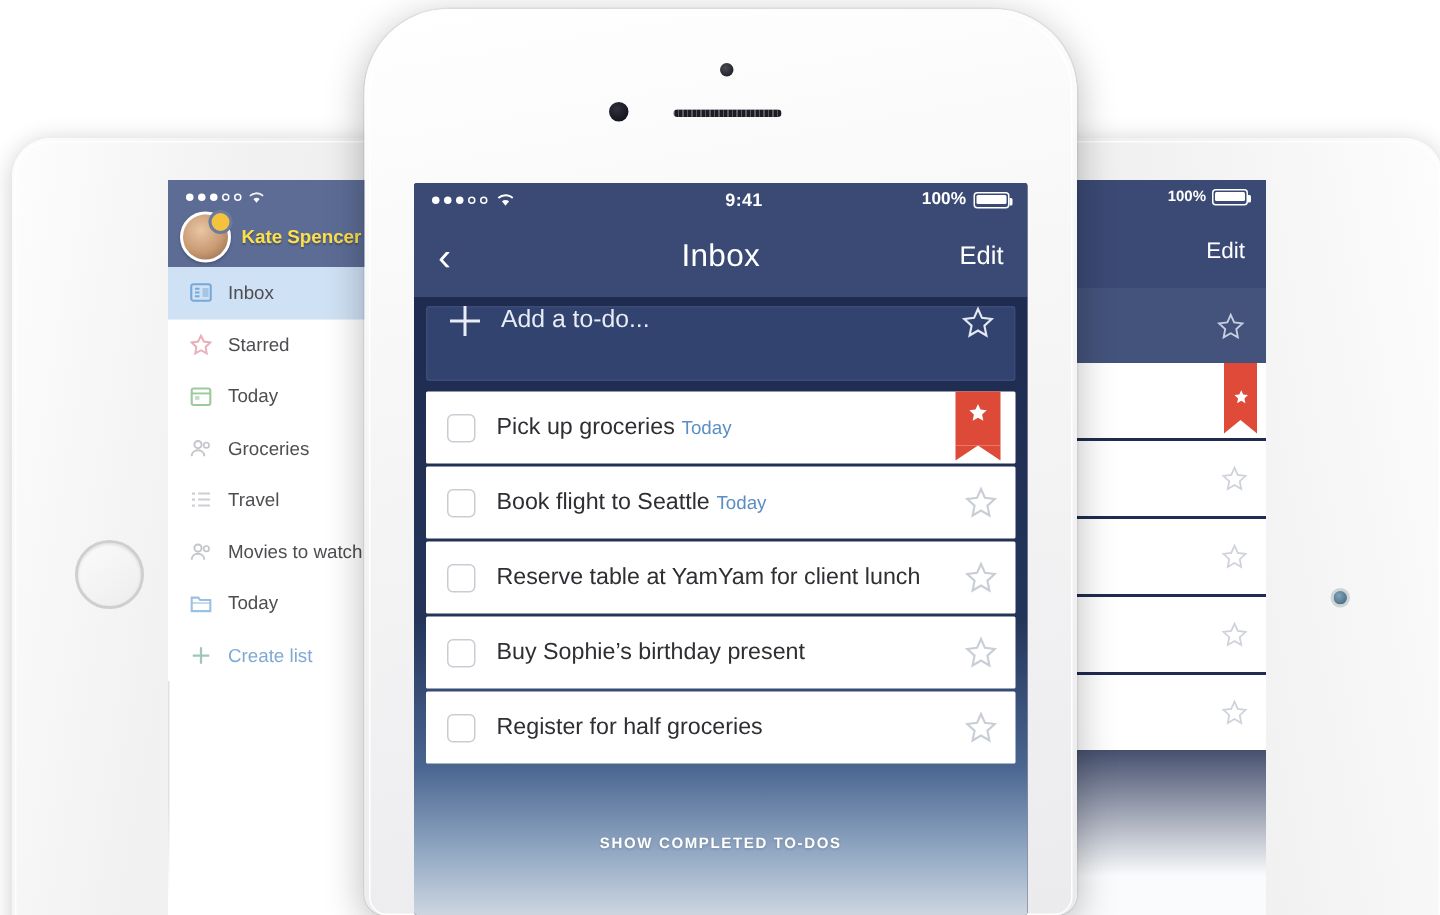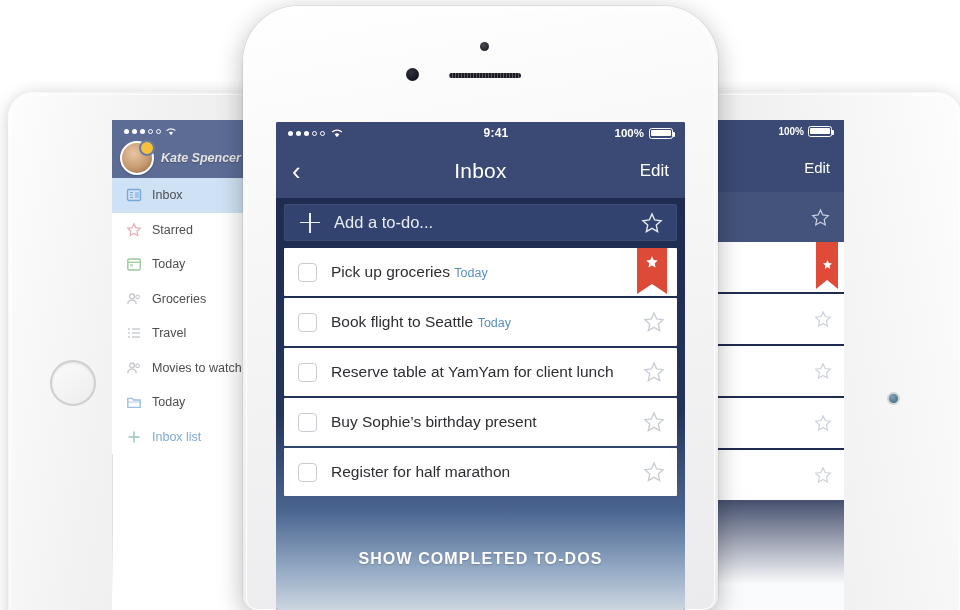--- a/index.html
+++ b/index.html
@@ -85,26 +85,25 @@
   .tl-avatar::after {
     content: "";
     position: absolute;
     right: -3px; top: -3px;
     width: 12px; height: 12px;
     border-radius: 50%;
     background: #f5c23e;
     border: 2px solid #6b7a9f;
   }
   .tl-username {
-    color: #e5e5e5;
+    color: #fde047;
     font-size: 12.5px;
     font-weight: 600;
     white-space: nowrap;
     text-shadow: 0 1px 1px rgba(0,0,0,.25);
-    font-style: italic;
   }
   .tl-list { background: #fff; }
   .tl-item {
     height: 34.5px;
     display: flex;
     align-items: center;
     gap: 10px;
     padding-left: 14px;
     font-size: 12.5px;
     color: #4e4e52;
@@ -370,24 +369,24 @@
   }
 
   .ph-body {
     position: relative;
     height: 412px;
     background: linear-gradient(to bottom, #1f2b50 0%, #243459 52%, #4a6590 76%, #93a9c4 90%, #cdd6e0 100%);
     padding: 6px 8px 0 8px;
   }
 
   .add-bar {
-    height: 37px;
+    height: 50px;
     background: #33436f;
     display: flex;
-    align-items: center;
+    align-items: flex-start;
     padding: 0 14px 0 16px;
     gap: 14px;
     border-radius: 2px;
     margin-bottom: 7px;
     box-shadow: inset 0 0 0 1px rgba(255,255,255,0.05);
   }
   .add-plus {
     width: 20px; height: 20px;
     position: relative;
     flex: none;
@@ -468,21 +467,21 @@
     border-right: 15px solid #dd4b38;
     border-bottom: 10px solid transparent;
   }
 
   .show-completed {
     position: absolute;
     left: 0; right: 0;
     bottom: 42px;
     text-align: center;
     color: #ffffff;
-    font-size: 16px;
+    font-size: 10px;
     font-weight: 700;
     letter-spacing: 1.1px;
     text-shadow: 0 1px 2px rgba(0,0,0,.18);
     cursor: pointer;
   }
 
   svg { display: block; }
 </style>
 </head>
 <body>
@@ -589,21 +588,21 @@
           </span>
           <span>Today</span>
         </div>
 
         <div class="tl-item create">
           <span class="ico">
             <svg width="16" height="16" viewBox="0 0 16 16">
                 <path d="M8 2.5v11M2.5 8h11" stroke="#7fb3a8" stroke-width="1.5"></path>
               </svg>
           </span>
-          <span>Inbox list</span>
+          <span>Create list</span>
         </div>
       </div>
 
       <div class="tl-fade"></div>
     </div>
 
     <div class="tl-divider"></div>
   </div>
 
   <div class="tablet-right">
@@ -770,21 +769,21 @@
             <span class="star-slot">
               <svg width="22" height="22" viewBox="0 0 20 20">
                   <path d="M10 1.8 L12.4 7.2 L18.3 7.9 L13.9 11.9 L15.1 17.9 L10 14.9 L4.9 17.9 L6.1 11.9 L1.7 7.9 L7.6 7.2 Z" fill="none" stroke="#c9ced6" stroke-width="1.3"></path>
                 </svg>
             </span>
           </div>
 
           <div class="todo-row">
             <span class="chk"></span>
             <span class="todo-texts">
-              <span class="todo-title">Register for half marathon</span>
+              <span class="todo-title">Register for half groceries</span>
             </span>
             <span class="star-slot">
               <svg width="22" height="22" viewBox="0 0 20 20">
                   <path d="M10 1.8 L12.4 7.2 L18.3 7.9 L13.9 11.9 L15.1 17.9 L10 14.9 L4.9 17.9 L6.1 11.9 L1.7 7.9 L7.6 7.2 Z" fill="none" stroke="#c9ced6" stroke-width="1.3"></path>
                 </svg>
             </span>
           </div>
 
         </div>
 

